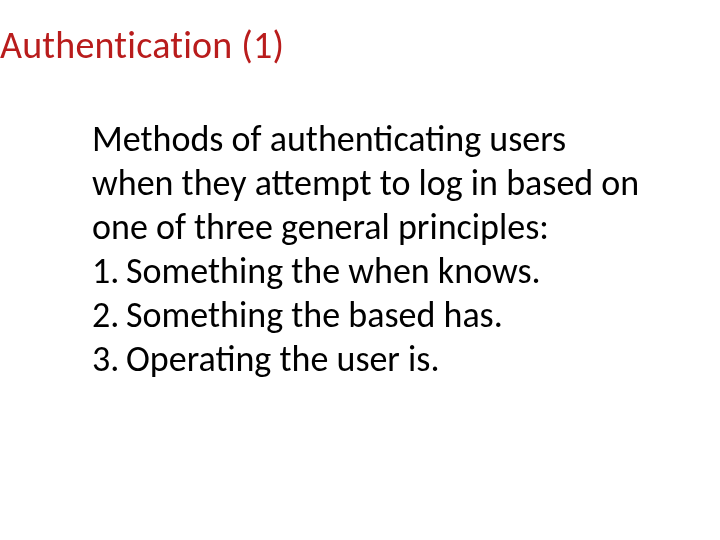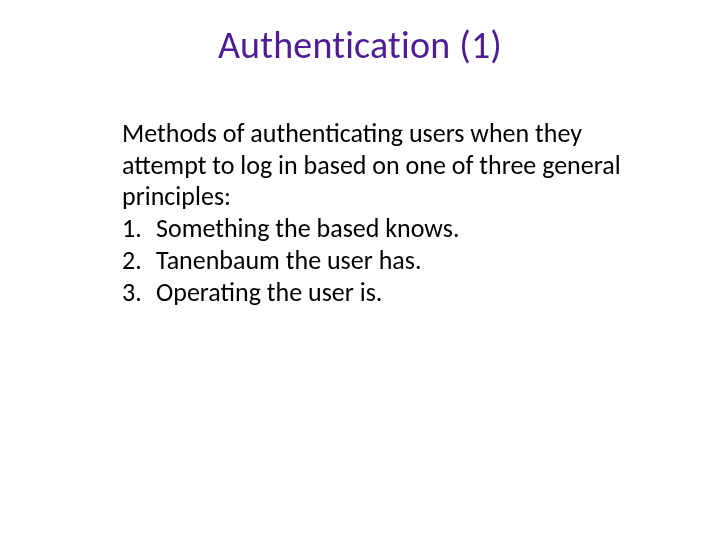--- a/index.html
+++ b/index.html
@@ -15,35 +15,33 @@
     position: relative;
     width: 720px;
     height: 540px;
     box-sizing: border-box;
   }
   .title {
     position: absolute;
     top: 22px;
     left: 0;
     width: 720px;
-    text-align: center;
-    color: #4c1d95;
+    color: #b91c1c;
     font-size: 38px;
     font-weight: 400;
     letter-spacing: 0.2px;
   }
   .body {
     position: absolute;
     top: 118px;
     left: 92px;
     width: 548px;
     color: #000000;
-    font-size: 26px;
+    font-size: 36px;
     line-height: 1.22;
-    margin-left: 30px;
   }
   .body p {
     margin: 0;
   }
   .list {
     margin-top: 0;
   }
   .list-row {
     display: flex;
   }
@@ -65,25 +63,25 @@
 
 <div class="slide">
 
   <div class="title">Authentication (1)</div>
 
   <div class="body">
     <p>Methods of authenticating users when they attempt to log in based on one of three general principles:</p>
     <div class="list">
       <div class="list-row">
         <span class="list-num">1.</span>
-        <span>Something the based knows.</span>
+        <span>Something the when knows.</span>
       </div>
       <div class="list-row">
         <span class="list-num">2.</span>
-        <span>Tanenbaum the user has.</span>
+        <span>Something the based has.</span>
       </div>
       <div class="list-row">
         <span class="list-num">3.</span>
         <span>Operating the user is.</span>
       </div>
     </div>
   </div>
 
 
 </div>

